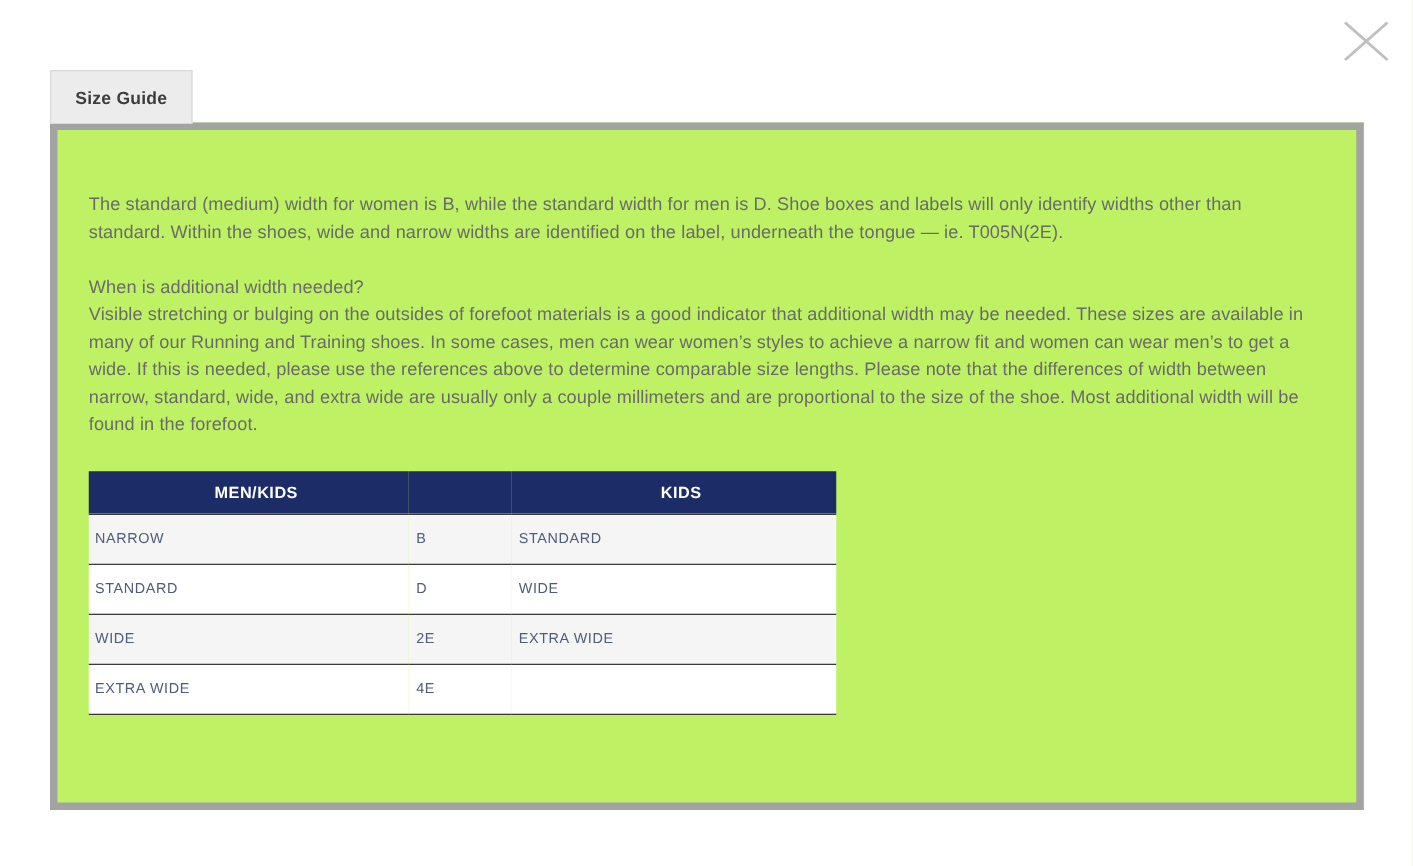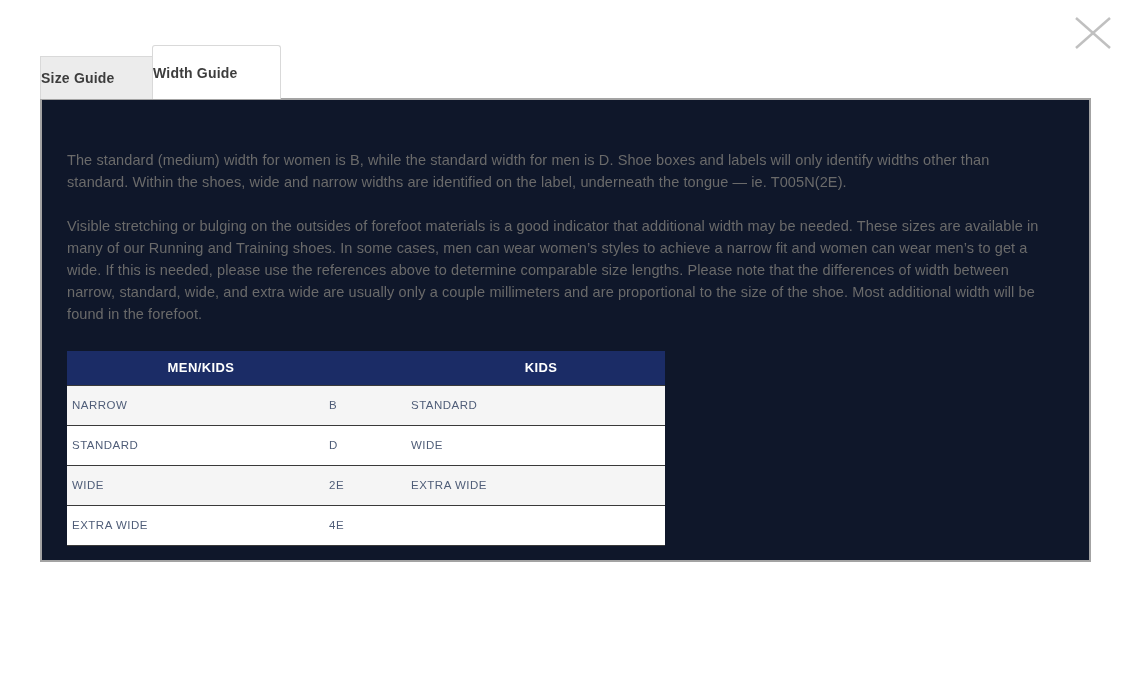--- a/index.html
+++ b/index.html
@@ -12,44 +12,44 @@
     background: transparent; border: none; cursor: pointer;
     display: flex; align-items: center; justify-content: center;
   }
 
   
   .tabs {
     position: absolute; left: 40px; top: 45px; height: 54px;
     display: flex; align-items: flex-end; z-index: 3;
   }
   .tab {
-    display: flex; align-items: center; justify-content: flex-start;
+    display: flex; align-items: center; justify-content: center;
     font-size: 14px; font-weight: bold; color: #3d3d3d;
     cursor: pointer; letter-spacing: 0.2px;
   }
   .tab-inactive {
     width: 114px; height: 43px;
     background: #ececec;
     border: 1px solid #d9d9d9; border-bottom: none;
   }
   .tab-active {
     width: 129px; height: 54px;
     background: #ffffff;
     border: 1px solid #d9d9d9; border-bottom: none;
     border-radius: 3px 3px 0 0;
     margin-left: -2px;
     position: relative; z-index: 4;
   }
 
   
   .panel {
     position: absolute; left: 40px; top: 98px;
-    width: 1051px; height: 464px;
-    background: #0f172a;
-    border: 2px solid #a3a3a3;
+    width: 1051px; height: 550px;
+    background: #bef264;
+    border: 6px solid #a3a3a3;
     z-index: 1;
   }
   .panel-content { padding: 49px 30px 0 25px; }
 
   .para {
     width: 982px;
     font-size: 14.5px; line-height: 22px;
     color: #6a6a6a; letter-spacing: 0.1px;
   }
   .para-intro { margin-bottom: 22px; }
@@ -92,31 +92,29 @@
       <line x1="2" y1="2" x2="36" y2="32" stroke="#c0c0c0" stroke-width="2.4"></line>
       <line x1="36" y1="2" x2="2" y2="32" stroke="#c0c0c0" stroke-width="2.4"></line>
     </svg>
   </span>
 </button>
 
 <div class="tabs">
   <div class="tab tab-inactive">
     <span>Size Guide</span>
   </div>
-  <div class="tab tab-active">
-    <span>Width Guide</span>
-  </div>
 </div>
 
 <div class="panel">
   <div class="panel-content">
 
     <p class="para para-intro">The standard (medium) width for women is B, while the standard width for men is D. Shoe boxes and labels will only identify widths other than standard. Within the shoes, wide and narrow widths are identified on the label, underneath the tongue — ie. T005N(2E).</p>
 
     <div class="para para-block">
+      <div>When is additional width needed?</div>
       <div>Visible stretching or bulging on the outsides of forefoot materials is a good indicator that additional width may be needed. These sizes are available in many of our Running and Training shoes. In some cases, men can wear women’s styles to achieve a narrow fit and women can wear men’s to get a wide. If this is needed, please use the references above to determine comparable size lengths. Please note that the differences of width between narrow, standard, wide, and extra wide are usually only a couple millimeters and are proportional to the size of the shoe. Most additional width will be found in the forefoot.</div>
     </div>
 
     <table class="width-table">
       <colgroup>
           <col class="c1">
           <col class="c2">
           <col class="c3">
         </colgroup>
       <thead>

